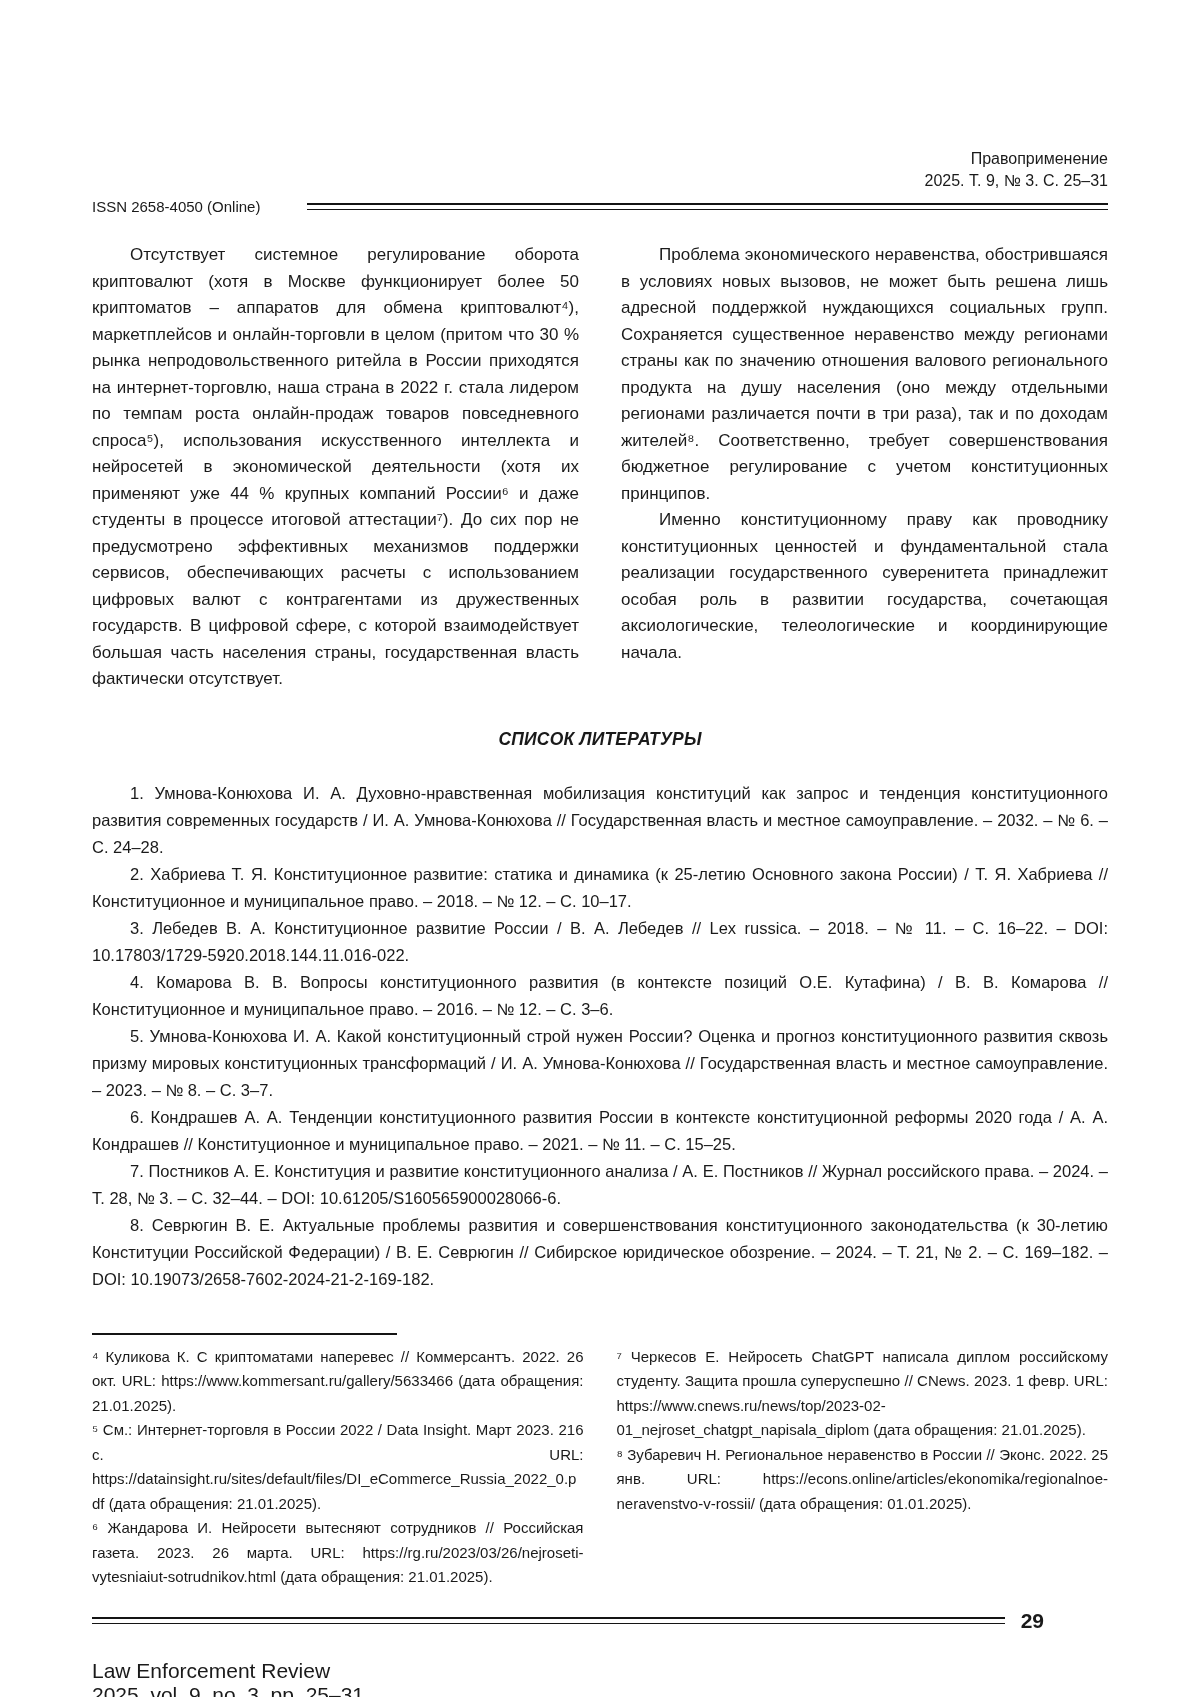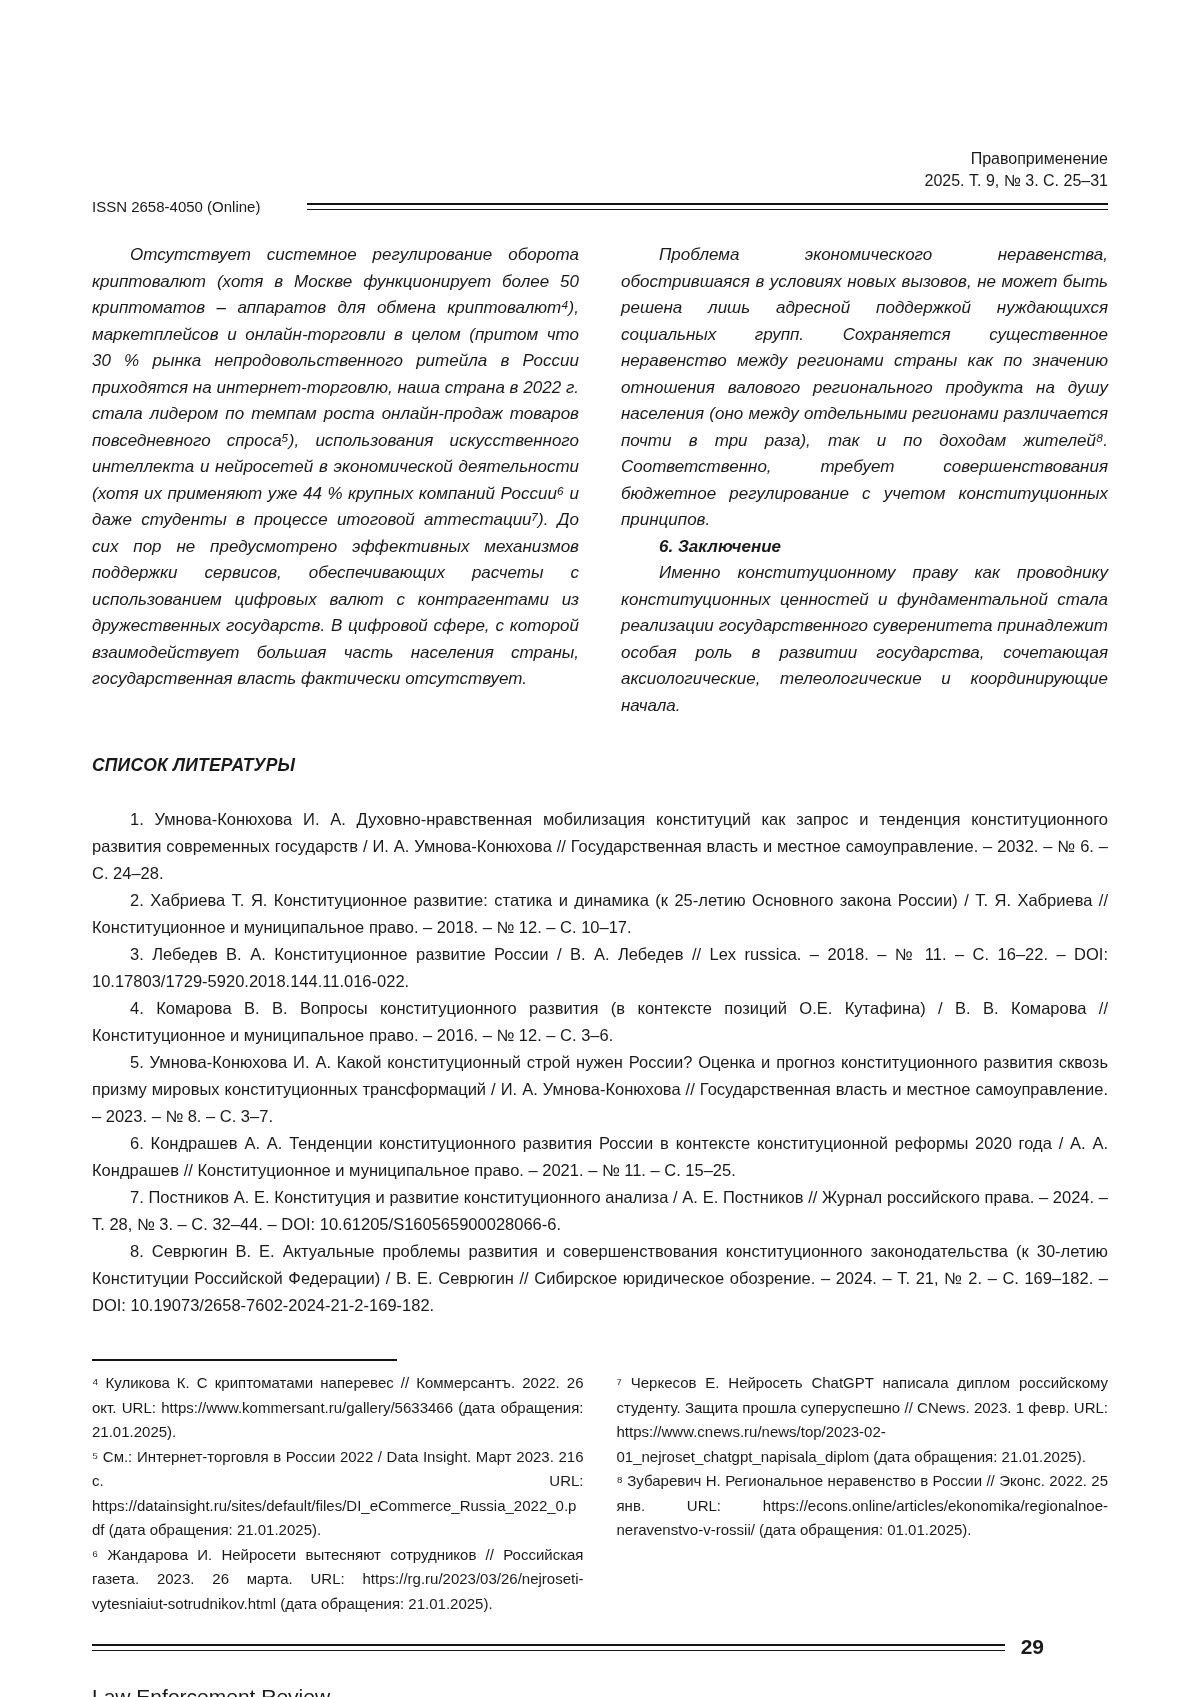--- a/index.html
+++ b/index.html
@@ -47,42 +47,41 @@
     height: 4px;
     border-top: 2.5px solid #141414;
     border-bottom: 1px solid #141414;
   }
 
   
   .columns {
     display: flex;
     gap: 42px;
     margin-top: 27px;
-    font-style: italic;
   }
   .col {
     flex: 1 1 0;
     font-size: 17px;
     line-height: 26.5px;
     text-align: justify;
   }
   .col p {
     margin: 0;
     text-indent: 38px;
   }
   .subheading {
     font-weight: bold;
     text-indent: 38px;
     margin: 0;
   }
 
   
   .ref-title {
     margin-top: 36px;
-    text-align: left;
+    text-align: center;
     font-size: 17.5px;
     font-weight: bold;
     font-style: italic;
     letter-spacing: 0.2px;
   }
   .references {
     margin-top: 30px;
     font-size: 16.5px;
     line-height: 27px;
     text-align: justify;
@@ -155,21 +154,20 @@
     <span class="issn-label">ISSN 2658-4050 (Online)</span>
     <span class="header-rule"></span>
   </div>
 
   <div class="columns">
     <div class="col">
       <p>Отсутствует системное регулирование оборота криптовалют (хотя в Москве функционирует более 50 криптоматов – аппаратов для обмена криптовалют⁴), маркетплейсов и онлайн-торговли в целом (притом что 30 % рынка непродовольственного ритейла в России приходятся на интернет-торговлю, наша страна в 2022 г. стала лидером по темпам роста онлайн-продаж товаров повседневного спроса⁵), использования искусственного интеллекта и нейросетей в экономической деятельности (хотя их применяют уже 44 % крупных компаний России⁶ и даже студенты в процессе итоговой аттестации⁷). До сих пор не предусмотрено эффективных механизмов поддержки сервисов, обеспечивающих расчеты с использованием цифровых валют с контрагентами из дружественных государств. В цифровой сфере, с которой взаимодействует большая часть населения страны, государственная власть фактически отсутствует.</p>
     </div>
     <div class="col">
       <p>Проблема экономического неравенства, обострившаяся в условиях новых вызовов, не может быть решена лишь адресной поддержкой нуждающихся социальных групп. Сохраняется существенное неравенство между регионами страны как по значению отношения валового регионального продукта на душу населения (оно между отдельными регионами различается почти в три раза), так и по доходам жителей⁸. Соответственно, требует совершенствования бюджетное регулирование с учетом конституционных принципов.</p>
-      <p class="subheading">6. Заключение</p>
       <p>Именно конституционному праву как проводнику конституционных ценностей и фундаментальной стала реализации государственного суверенитета принадлежит особая роль в развитии государства, сочетающая аксиологические, телеологические и координирующие начала.</p>
     </div>
   </div>
 
   <div class="ref-title">СПИСОК ЛИТЕРАТУРЫ</div>
   <div class="references">
     <p>1. Умнова-Конюхова И. А. Духовно-нравственная мобилизация конституций как запрос и тенденция конституционного развития современных государств / И. А. Умнова-Конюхова // Государственная власть и местное самоуправление. – 2032. – № 6. – С. 24–28.</p>
     <p>2. Хабриева Т. Я. Конституционное развитие: статика и динамика (к 25-летию Основного закона России) / Т. Я. Хабриева // Конституционное и муниципальное право. – 2018. – № 12. – С. 10–17.</p>
     <p>3. Лебедев В. А. Конституционное развитие России / В. А. Лебедев // Lex russica. – 2018. – № 11. – С. 16–22. – DOI: 10.17803/1729-5920.2018.144.11.016-022.</p>
     <p>4. Комарова В. В. Вопросы конституционного развития (в контексте позиций О.Е. Кутафина) / В. В. Комарова // Конституционное и муниципальное право. – 2016. – № 12. – С. 3–6.</p>

